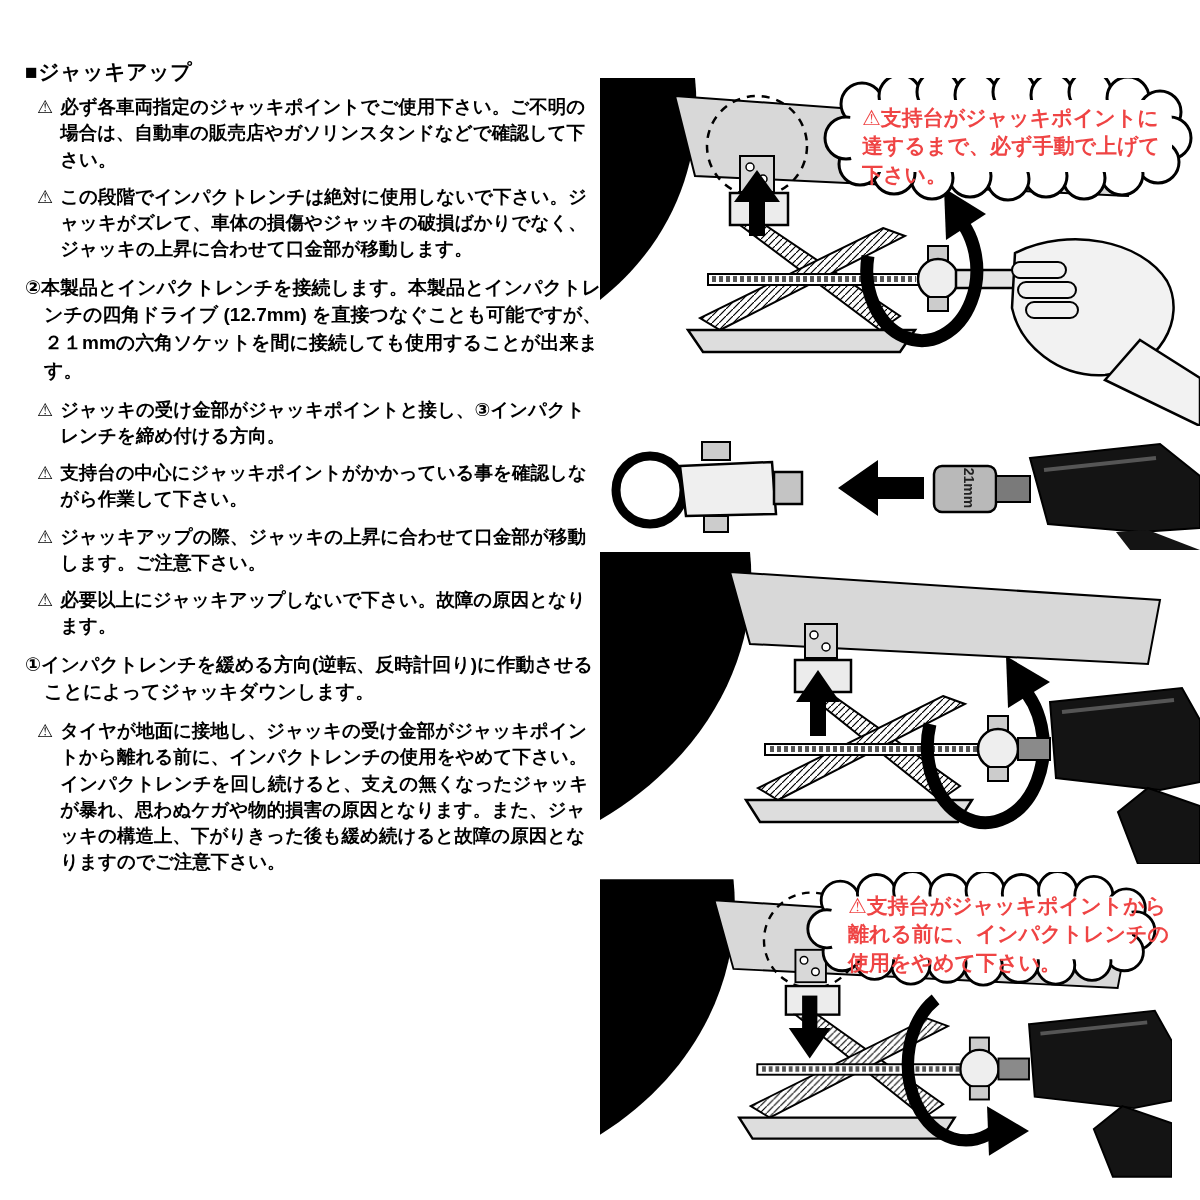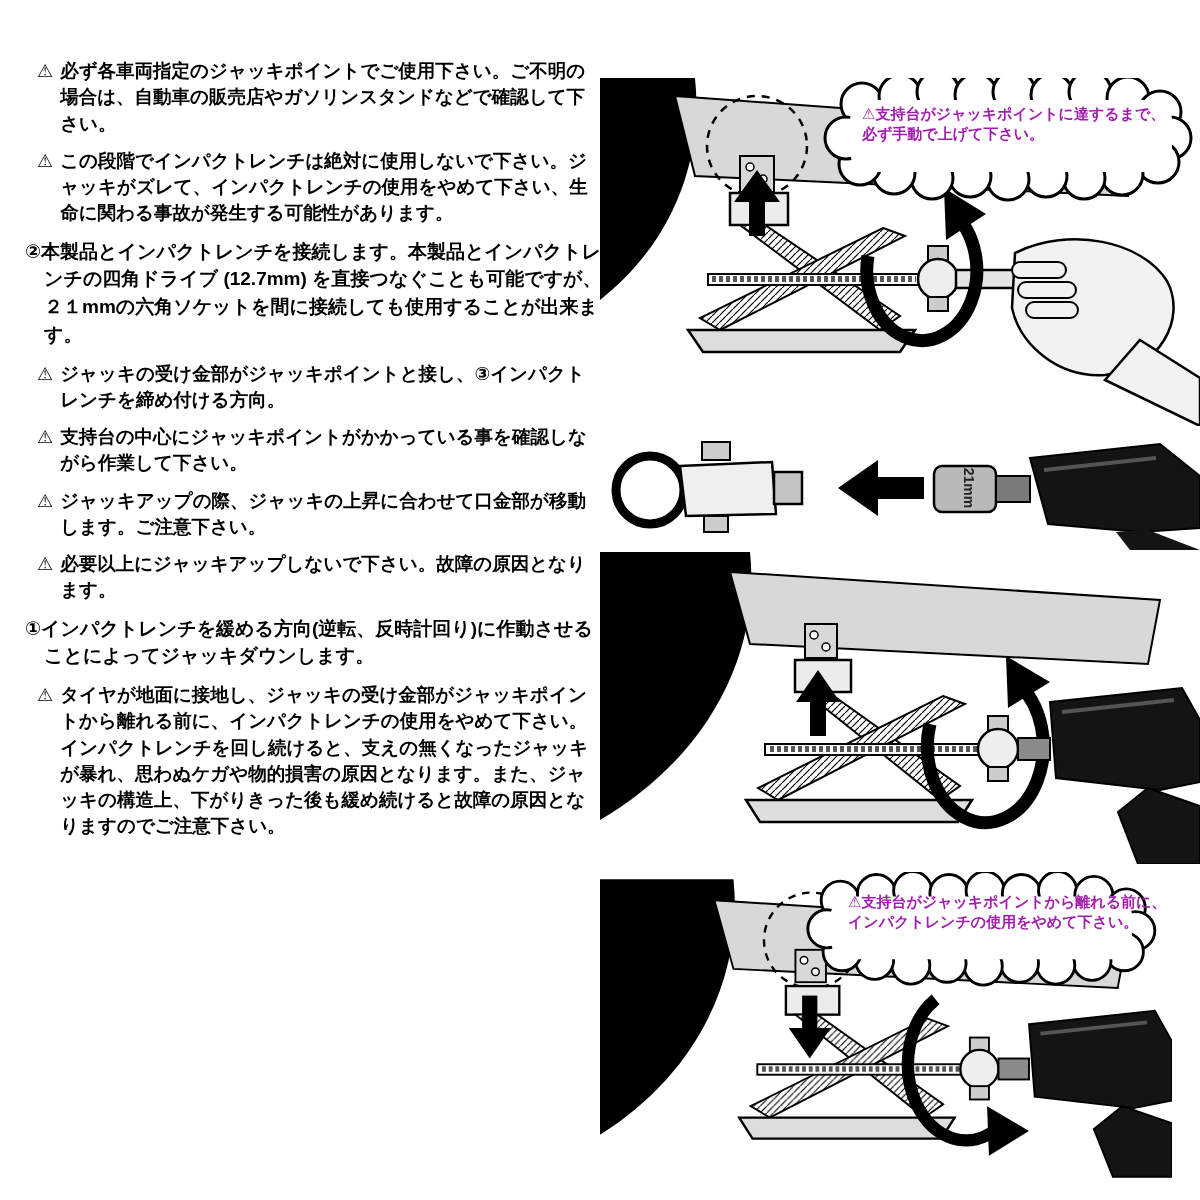--- a/index.html
+++ b/index.html
@@ -15,42 +15,43 @@
   .warn .wtext{flex:1;}
   .mt-lg{margin-top:30px;}
   .mt-xl{margin-top:46px;}
   .fig{position:absolute;left:600px;}
   #fig1{top:78px;width:600px;height:348px;}
   #fig2{top:428px;width:600px;height:122px;}
   #fig3{top:552px;width:600px;height:312px;}
   #fig4{top:872px;width:572px;height:312px;}
   .fig svg{display:block;width:100%;height:100%;}
   .callout-text{
-    position:absolute;font-weight:bold;font-size:15px;line-height:1.35;color:#a21caf;
+    position:absolute;font-weight:bold;font-size:21px;line-height:1.35;color:#ef4444;
   }
   #callout1{left:262px;top:26px;width:312px;}
   #callout2{left:248px;top:20px;width:322px;}
 </style>
 </head>
 <body>
 
 <div class="page">
 
   <div class="col-text">
 
+    <h2 class="sec">■ジャッキアップ</h2>
 
 
     <div class="warn">
       <span class="wmark">⚠</span>
       <span class="wtext">必ず各車両指定のジャッキポイントでご使用下さい。ご不明の場合は、自動車の販売店やガソリンスタンドなどで確認して下さい。</span>
     </div>
 
     <div class="warn">
       <span class="wmark">⚠</span>
-      <span class="wtext">この段階でインパクトレンチは絶対に使用しないで下さい。ジャッキがズレて、インパクトレンチの使用をやめて下さい、生命に関わる事故が発生する可能性があります。</span>
+      <span class="wtext">この段階でインパクトレンチは絶対に使用しないで下さい。ジャッキがズレて、車体の損傷やジャッキの破損ばかりでなく、ジャッキの上昇に合わせて口金部が移動します。</span>
     </div>
 
     <p class="step mt-lg">②本製品とインパクトレンチを接続します。本製品とインパクトレンチの四角ドライブ (12.7mm) を直接つなぐことも可能ですが、２１mmの六角ソケットを間に接続しても使用することが出来ます。</p>
 
 
     <div class="warn">
       <span class="wmark">⚠</span>
       <span class="wtext">ジャッキの受け金部がジャッキポイントと接し、③インパクトレンチを締め付ける方向。</span>
     </div>
 

